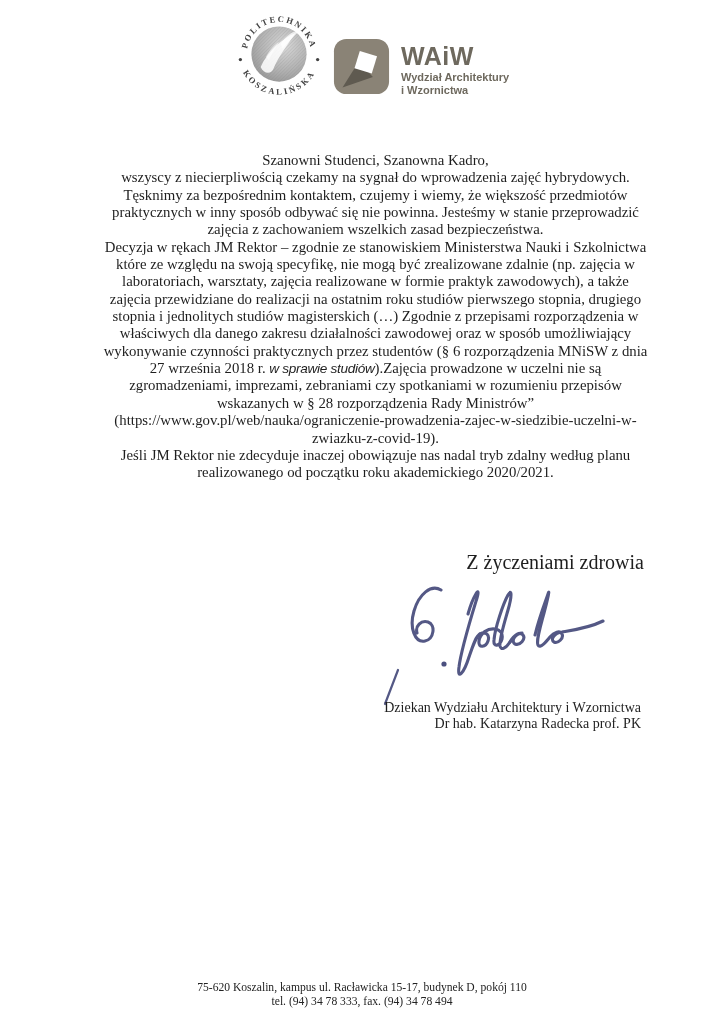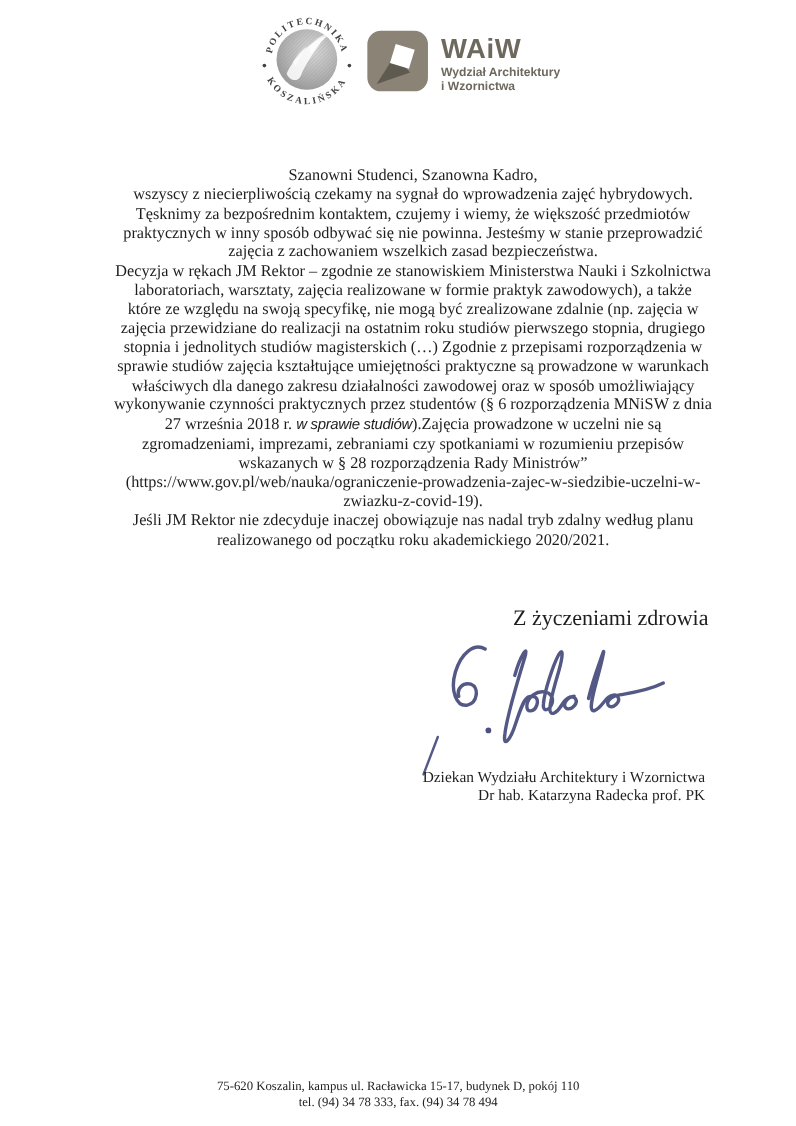--- a/index.html
+++ b/index.html
@@ -5,21 +5,21 @@
   html,body{margin:0;padding:0;background:#ffffff;}
   .page{
     position:relative;width:724px;height:1024px;background:#ffffff;
     font-family:"Liberation Serif",serif;color:#1e1e1e;overflow:hidden;
   }
   
   .header{position:absolute;left:0;top:0;width:724px;height:120px;}
   .seal{position:absolute;left:233px;top:9px;width:92px;height:92px;}
   .seal-ring-text{font-family:"Liberation Serif",serif;font-size:9.3px;font-weight:bold;
     fill:#424242;}
-  .waiw{position:absolute;left:333px;top:27px;height:62px;display:flex;align-items:flex-start;}
+  .waiw{position:absolute;left:333px;top:38px;height:62px;display:flex;align-items:flex-start;}
   .waiw-icon{display:block;}
   .waiw-textblock{margin-left:11px;padding-top:6px;font-family:"Liberation Sans",sans-serif;}
   .waiw-acronym{font-size:25px;font-weight:bold;color:#6e695e;letter-spacing:0.5px;line-height:24px;}
   .waiw-name{font-size:11px;font-weight:bold;color:#6e695e;line-height:12.5px;margin-top:3px;}
   
   .letter-body{position:absolute;left:88px;top:152px;width:575px;
     font-size:14.8px;line-height:17.35px;text-align:center;}
   .line{white-space:pre;}
   .italic-sans{font-family:"Liberation Sans",sans-serif;font-style:italic;
     font-size:13.6px;letter-spacing:-0.3px;}
@@ -86,25 +86,24 @@
     </div>
   </div>
 
   <div class="letter-body">
       <div class="line"><span>Szanowni Studenci, Szanowna Kadro,</span></div>
       <div class="line"><span>wszyscy z niecierpliwością czekamy na sygnał do wprowadzenia zajęć hybrydowych.</span></div>
       <div class="line"><span>Tęsknimy za bezpośrednim kontaktem, czujemy i wiemy, że większość przedmiotów</span></div>
       <div class="line"><span>praktycznych w inny sposób odbywać się nie powinna. Jesteśmy w stanie przeprowadzić</span></div>
       <div class="line"><span>zajęcia z zachowaniem wszelkich zasad bezpieczeństwa.</span></div>
       <div class="line"><span>Decyzja w rękach JM Rektor – zgodnie ze stanowiskiem Ministerstwa Nauki i Szkolnictwa</span></div>
+      <div class="line"><span>które ze względu na swoją specyfikę, nie mogą być zrealizowane zdalnie (np. zajęcia w</span></div>
       <div class="line"><span>laboratoriach, warsztaty, zajęcia realizowane w formie praktyk zawodowych), a także</span></div>
-      <div class="line"><span>które ze względu na swoją specyfikę, nie mogą być zrealizowane zdalnie (np. zajęcia w</span></div>
       <div class="line"><span>zajęcia przewidziane do realizacji na ostatnim roku studiów pierwszego stopnia, drugiego</span></div>
       <div class="line"><span>stopnia i jednolitych studiów magisterskich (…) Zgodnie z przepisami rozporządzenia w</span></div>
-      <div class="line"><span>sprawie studiów zajęcia kształtujące umiejętności praktyczne są prowadzone w warunkach</span></div>
       <div class="line"><span>właściwych dla danego zakresu działalności zawodowej oraz w sposób umożliwiający</span></div>
       <div class="line"><span>wykonywanie czynności praktycznych przez studentów (§ 6 rozporządzenia MNiSW z dnia</span></div>
       <div class="line"><span>27 września 2018 r. </span><span class="italic-sans">w sprawie studiów</span><span>).Zajęcia prowadzone w uczelni nie są</span></div>
       <div class="line"><span>zgromadzeniami, imprezami, zebraniami czy spotkaniami w rozumieniu przepisów</span></div>
       <div class="line"><span>wskazanych w § 28 rozporządzenia Rady Ministrów”</span></div>
       <div class="line"><span>(https://www.gov.pl/web/nauka/ograniczenie-prowadzenia-zajec-w-siedzibie-uczelni-w-</span></div>
       <div class="line"><span>zwiazku-z-covid-19).</span></div>
       <div class="line"><span>Jeśli JM Rektor nie zdecyduje inaczej obowiązuje nas nadal tryb zdalny według planu</span></div>
       <div class="line"><span>realizowanego od początku roku akademickiego 2020/2021.</span></div>
     </div>

